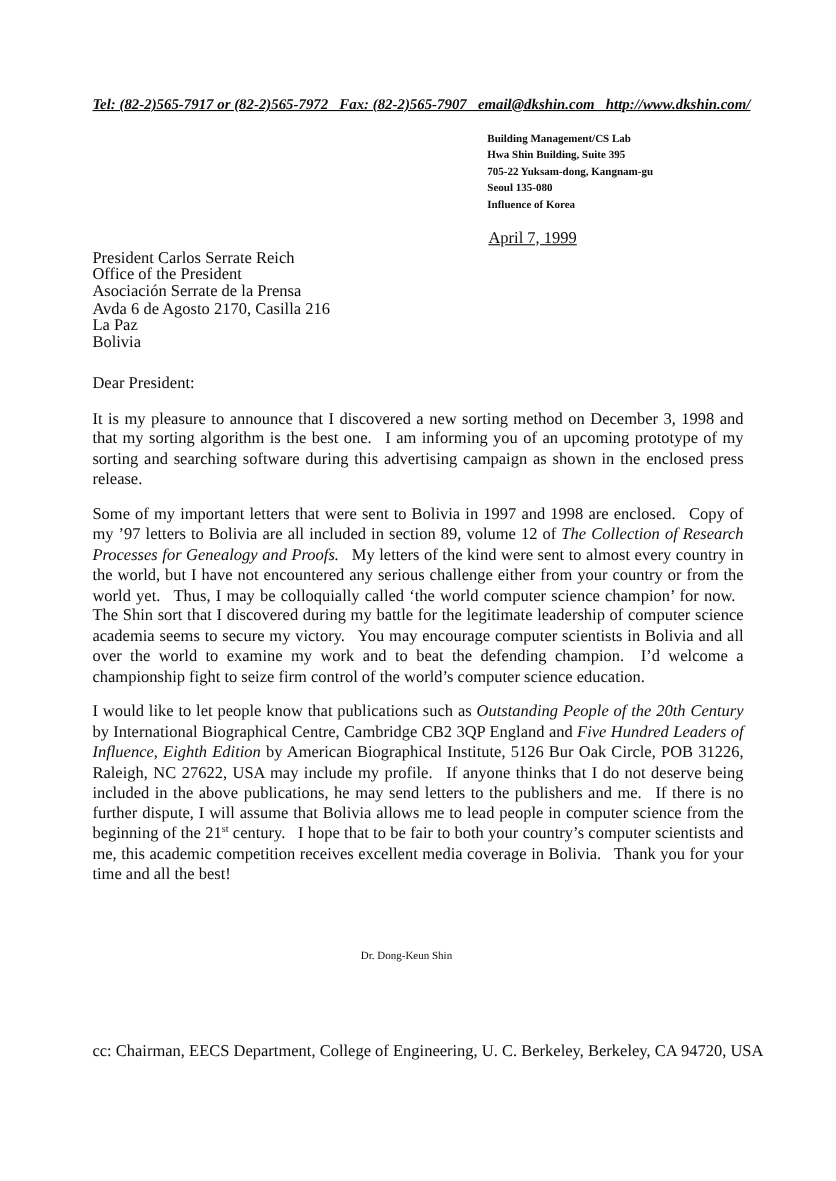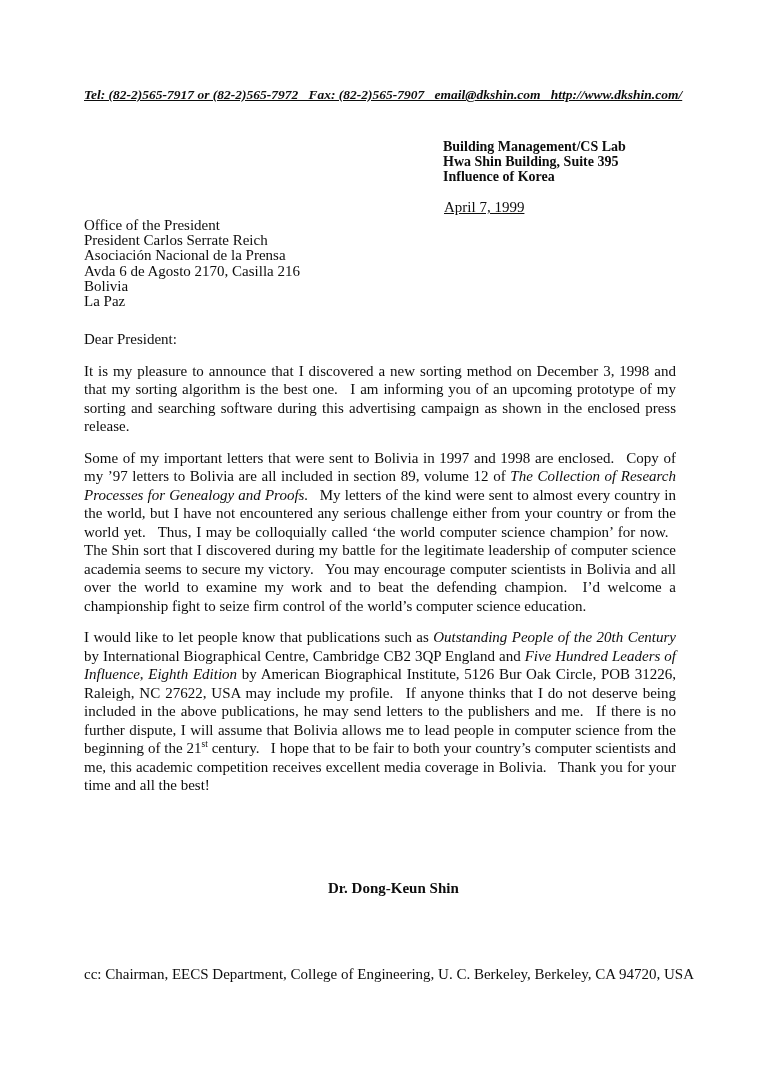--- a/index.html
+++ b/index.html
@@ -17,23 +17,23 @@
   .header-line {
     margin-top: 87px;
     font-size: 13.5px;
     line-height: 16px;
     font-weight: bold;
     font-style: italic;
     text-decoration: underline;
     white-space: pre;
   }
   .sender-block {
-    margin-top: 36px;
+    margin-top: 16px;
     margin-left: 359px;
-    font-size: 14px;
+    font-size: 10px;
     font-weight: bold;
     line-height: 15px;
   }
   .date-line {
     margin-top: 15px;
     margin-left: 360px;
     font-size: 15px;
     line-height: 16px;
     text-decoration: underline;
   }
@@ -59,56 +59,57 @@
     line-height: 0;
   }
   .run-italic { font-style: italic; }
   .closing {
     margin-top: 9px;
     margin-left: 273px;
     font-size: 15px;
     line-height: 18.5px;
   }
   .signature-name {
-    margin-top: 84px;
+    margin-top: 56px;
     margin-left: 244px;
-    font-size: 15px;
+    font-size: 10px;
     line-height: 18.5px;
-    font-weight: bold;
   }
   .cc-line {
     margin-top: 68px;
     font-size: 15px;
     line-height: 18.5px;
     white-space: nowrap;
     text-align: center;
   }
 </style>
 </head>
 <body>
 
 <div class="page">
 
   <div class="header-line">Tel: (82-2)565-7917 or (82-2)565-7972   Fax: (82-2)565-7907   email@dkshin.com   http://www.dkshin.com/</div>
 
   <div class="sender-block">
     <div>Building Management/CS Lab</div>
     <div>Hwa Shin Building, Suite 395</div>
+    <div>705-22 Yuksam-dong, Kangnam-gu</div>
+    <div>Seoul 135-080</div>
     <div>Influence of Korea</div>
   </div>
 
   <div class="date-line">April 7, 1999</div>
 
   <div class="recipient-block">
+    <div>President Carlos Serrate Reich</div>
     <div>Office of the President</div>
-    <div>President Carlos Serrate Reich</div>
-    <div>Asociación Nacional de la Prensa</div>
+    <div>Asociación Serrate de la Prensa</div>
     <div>Avda 6 de Agosto 2170, Casilla 216</div>
+    <div>La Paz</div>
     <div>Bolivia</div>
-    <div>La Paz</div>
   </div>
 
   <div class="salutation">Dear President:</div>
 
   <p class="body-para"><span>It is my pleasure to announce that I discovered a new sorting method on December 3, 1998 and that my sorting algorithm is the best one.  I am informing you of an upcoming prototype of my sorting and searching software during this advertising campaign as shown in the enclosed press release.</span></p>
   <p class="body-para"><span>Some of my important letters that were sent to Bolivia in 1997 and 1998 are enclosed.  Copy of my ’97 letters to Bolivia are all included in section 89, volume 12 of </span><span class="run-italic">The Collection of Research Processes for Genealogy and Proofs.</span><span>  My letters of the kind were sent to almost every country in the world, but I have not encountered any serious challenge either from your country or from the world yet.  Thus, I may be colloquially called ‘the world computer science champion’ for now.  The Shin sort that I discovered during my battle for the legitimate leadership of computer science academia seems to secure my victory.  You may encourage computer scientists in Bolivia and all over the world to examine my work and to beat the defending champion.  I’d welcome a championship fight to seize firm control of the world’s computer science education.</span></p>
   <p class="body-para"><span>I would like to let people know that publications such as </span><span class="run-italic">Outstanding People of the 20th Century</span><span> by International Biographical Centre, Cambridge CB2 3QP England and </span><span class="run-italic">Five Hundred Leaders of Influence</span><span>, </span><span class="run-italic">Eighth Edition</span><span> by American Biographical Institute, 5126 Bur Oak Circle, POB 31226, Raleigh, NC 27622, USA may include my profile.  If anyone thinks that I do not deserve being included in the above publications, he may send letters to the publishers and me.  If there is no further dispute, I will assume that Bolivia allows me to lead people in computer science from the beginning of the 21</span><sup>st</sup><span> century.  I hope that to be fair to both your country’s computer scientists and me, this academic competition receives excellent media coverage in Bolivia.  Thank you for your time and all the best!</span></p>
 
 
   <div class="signature-name">Dr. Dong-Keun Shin</div>

